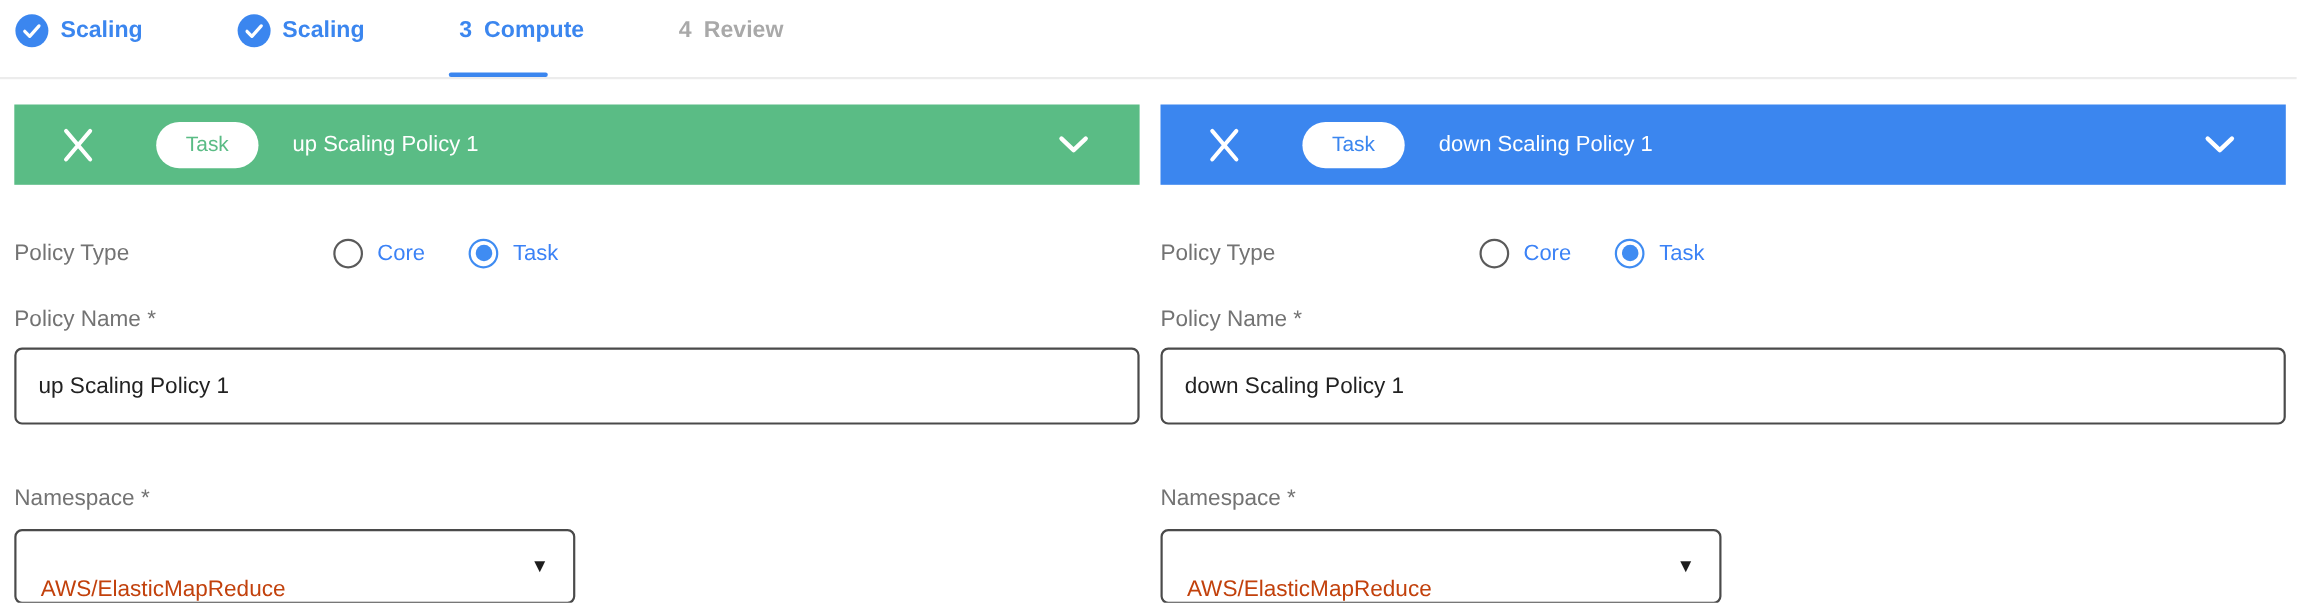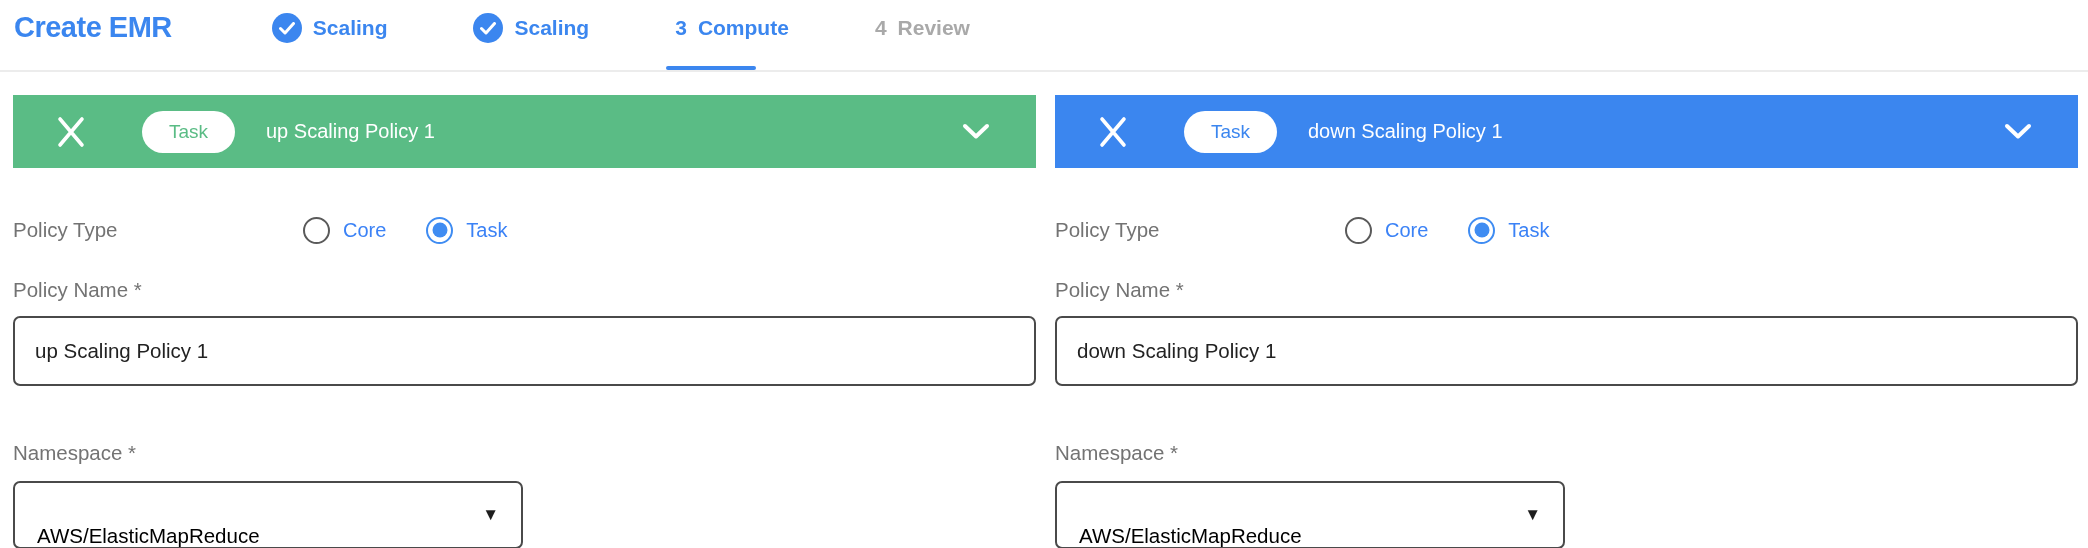--- a/index.html
+++ b/index.html
@@ -49,28 +49,27 @@
   .radio-label { margin-left:13px; font-size:20px; color:#3b82f6; }
 
   .policy-name-label { margin-top:33px; }
   .text-input { margin-top:14px; width:100%; height:70px; border:2px solid #4a4a4a;
                 border-radius:7px; font-size:20.5px; color:#222; padding:0 20px;
                 font-family:"Liberation Sans", sans-serif; background:#fff; display:block; }
   .namespace-label { margin-top:55px; }
   .select-box { margin-top:16px; width:510px; height:68px; border:2px solid #4a4a4a;
                 border-radius:7px; display:flex; align-items:center; cursor:pointer;
                 padding:0 22px; background:#fff; }
-  .select-value { font-size:20.5px; color:#000000;margin-top:41px; }
+  .select-value { font-size:20.5px; color:#c2410c;margin-top:41px; }
   .caret { margin-left:auto; font-size:17px; color:#1d1d1d; }
 </style>
 </head>
 <body>
 
 <div class="top-bar">
-  <div class="app-title">Create EMR</div>
 
   <div class="step step--completed">
     <span class="step-check">
       <svg width="16" height="13" viewBox="0 0 16 13">
           <polyline points="1.5,6.5 6,11 14.5,1.5" fill="none" stroke="#ffffff" stroke-width="3" stroke-linecap="round" stroke-linejoin="round"></polyline>
         </svg>
     </span>
     <span>Scaling</span>
   </div>
 

